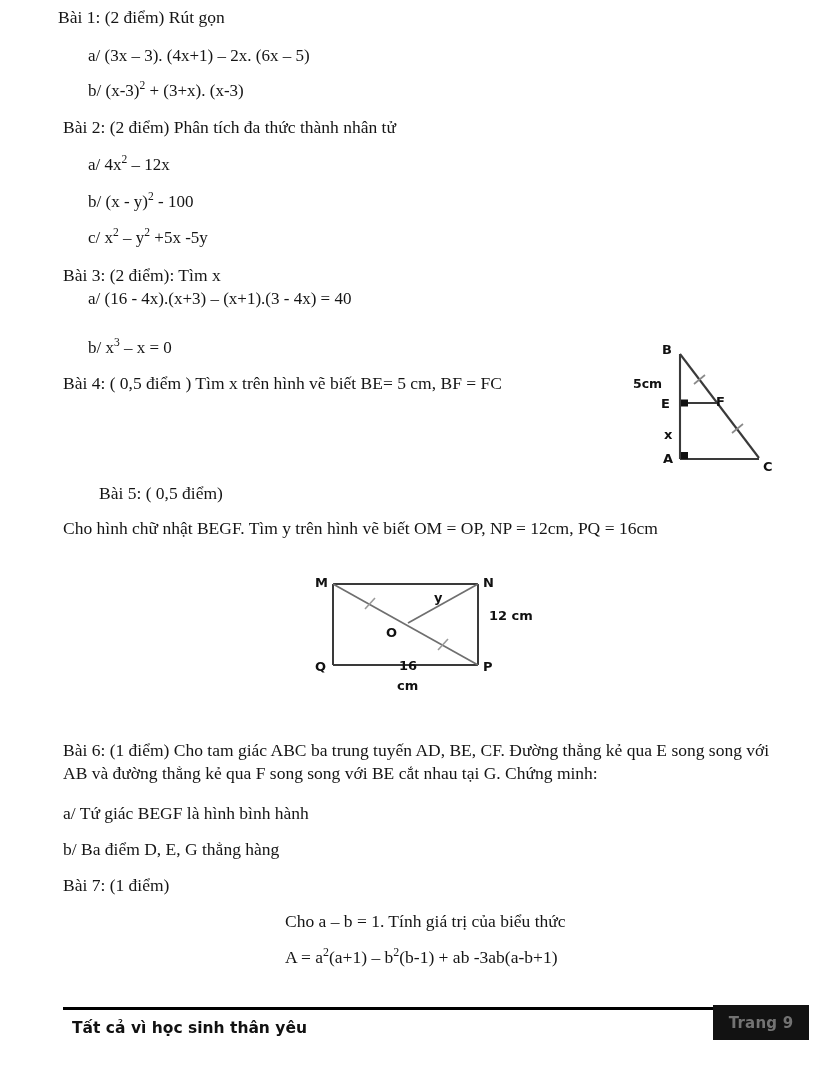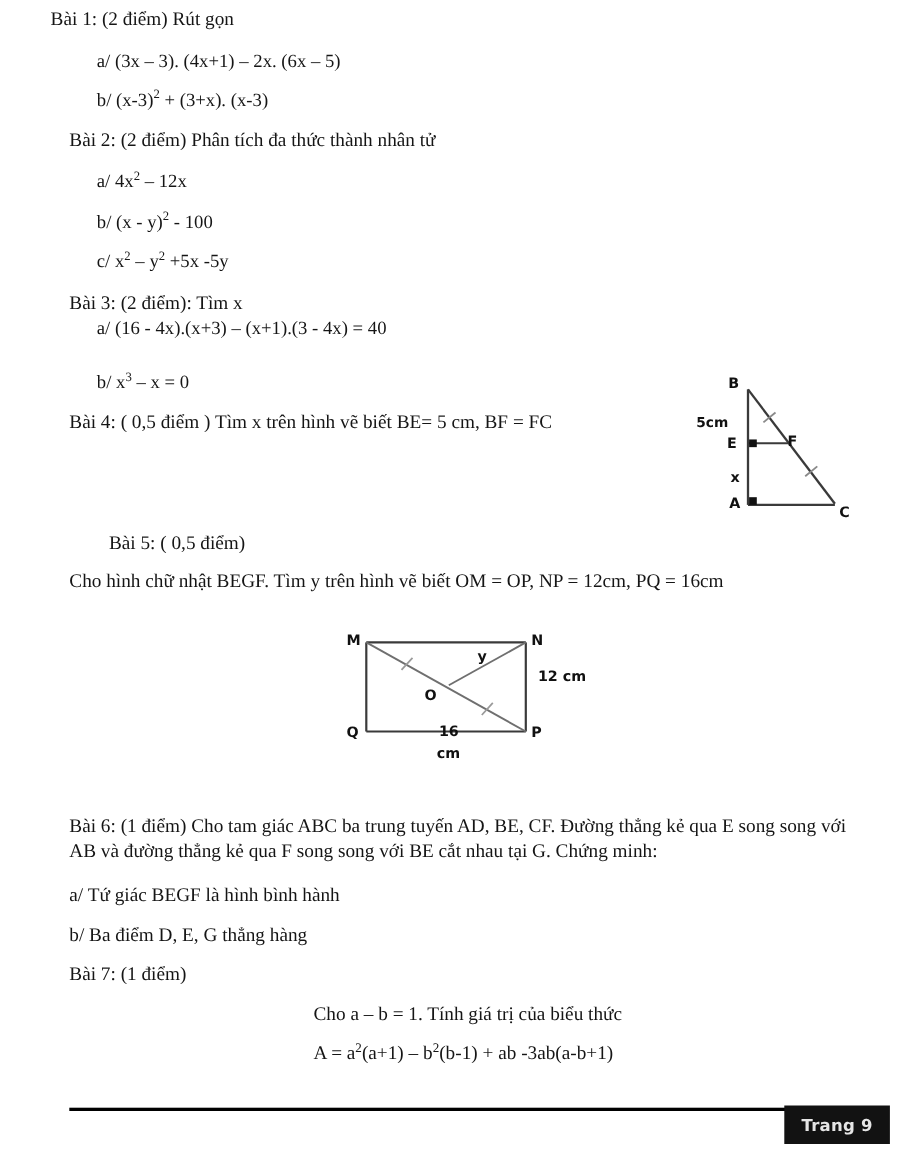--- a/index.html
+++ b/index.html
@@ -65,36 +65,36 @@
     position: absolute;
     font-family: "DejaVu Sans", "Liberation Sans", sans-serif;
     font-weight: bold;
     font-size: 15.5px;
     color: #111111;
     white-space: nowrap;
   }
   .page-badge {
     position: absolute;
     background: #121212;
-    color: #e5e5e5;
+    color: #737373;
     font-family: "DejaVu Sans", "Liberation Sans", sans-serif;
     font-weight: bold;
     font-size: 15px;
     display: flex;
     align-items: center;
     justify-content: center;
     letter-spacing: 0.2px;
   }
 </style>
 </head>
 <body>
 
 <div class="page">
 
-  <div class="line" style="left:46px; top:7px;text-align:right;">Bài 1: (2 điểm) Rút gọn</div>
+  <div class="line" style="left:58px; top:7px;text-align:right;">Bài 1: (2 điểm) Rút gọn</div>
   <div class="line indent" style="left:88px; top:45px;">a/ (3x – 3). (4x+1) – 2x. (6x – 5)</div>
   <div class="line indent" style="left:88px; top:80px;">b/ (x-3)<sup>2</sup> + (3+x). (x-3)</div>
 
   <div class="line" style="left:63px; top:117px;">Bài 2: (2 điểm) Phân tích đa thức thành nhân tử</div>
   <div class="line indent" style="left:88px; top:154px;">a/ 4x<sup>2</sup> – 12x</div>
   <div class="line indent" style="left:88px; top:191px;">b/ (x - y)<sup>2</sup> - 100</div>
   <div class="line indent" style="left:88px; top:227px;">c/ x<sup>2</sup> – y<sup>2</sup> +5x -5y</div>
 
   <div class="line" style="left:63px; top:265px;">Bài 3: (2 điểm): Tìm x</div>
   <div class="line indent" style="left:88px; top:288px;text-align:center;">a/ (16 - 4x).(x+3) – (x+1).(3 - 4x) = 40</div>
@@ -161,15 +161,16 @@
 
   <div class="line wrap" style="left:63px; top:739px; width:712px;">Bài 6: (1 điểm) Cho tam giác ABC ba trung tuyến AD, BE, CF. Đường thẳng kẻ qua E song song với AB và đường thẳng kẻ qua F song song với BE cắt nhau tại G. Chứng minh:</div>
   <div class="line" style="left:63px; top:803px;">a/ Tứ giác BEGF là hình bình hành</div>
   <div class="line" style="left:63px; top:839px;">b/ Ba điểm D, E, G thẳng hàng</div>
 
   <div class="line" style="left:63px; top:875px;">Bài 7: (1 điểm)</div>
   <div class="line" style="left:285px; top:911px;">Cho a – b = 1. Tính giá trị của biểu thức</div>
   <div class="line" style="left:285px; top:947px;">A = a<sup>2</sup>(a+1) – b<sup>2</sup>(b-1) + ab -3ab(a-b+1)</div>
 
   <div class="footer-rule" style="left:63px; top:1007px; width:712px; height:2.5px;"></div>
+  <div class="footer-text" style="left:72px; top:1019px;">Tất cả vì học sinh thân yêu</div>
   <div class="page-badge" style="left:713px; top:1005px; width:96px; height:35px;">Trang 9</div>
 
 </div>
 
 </body></html>

